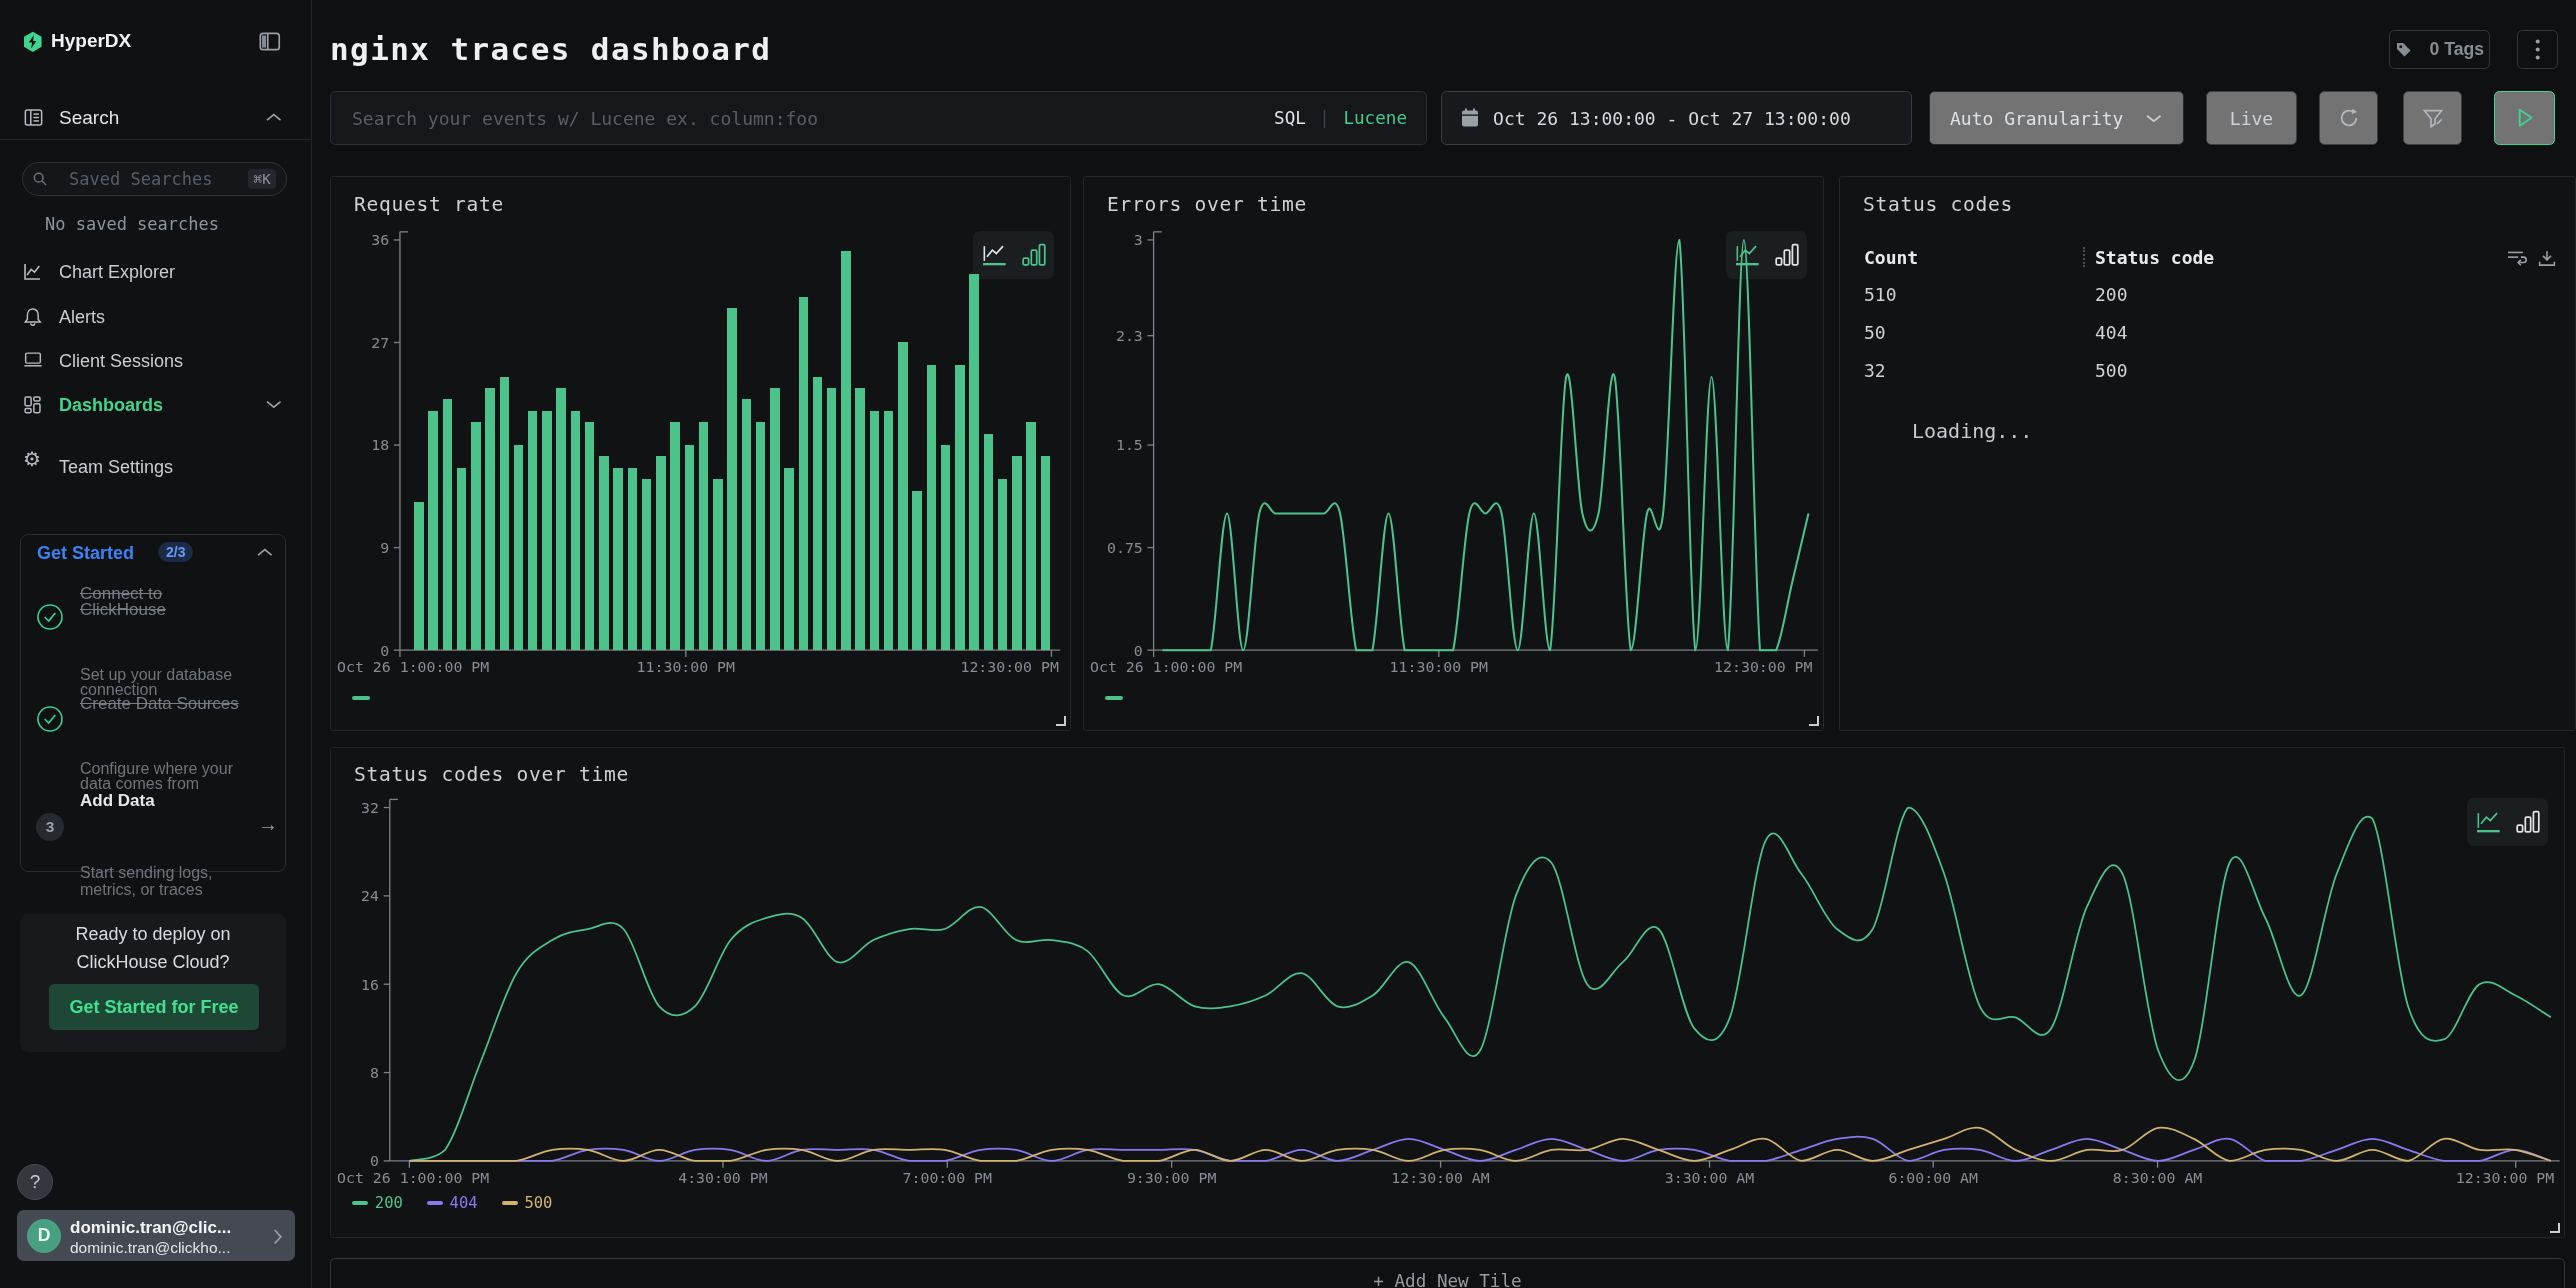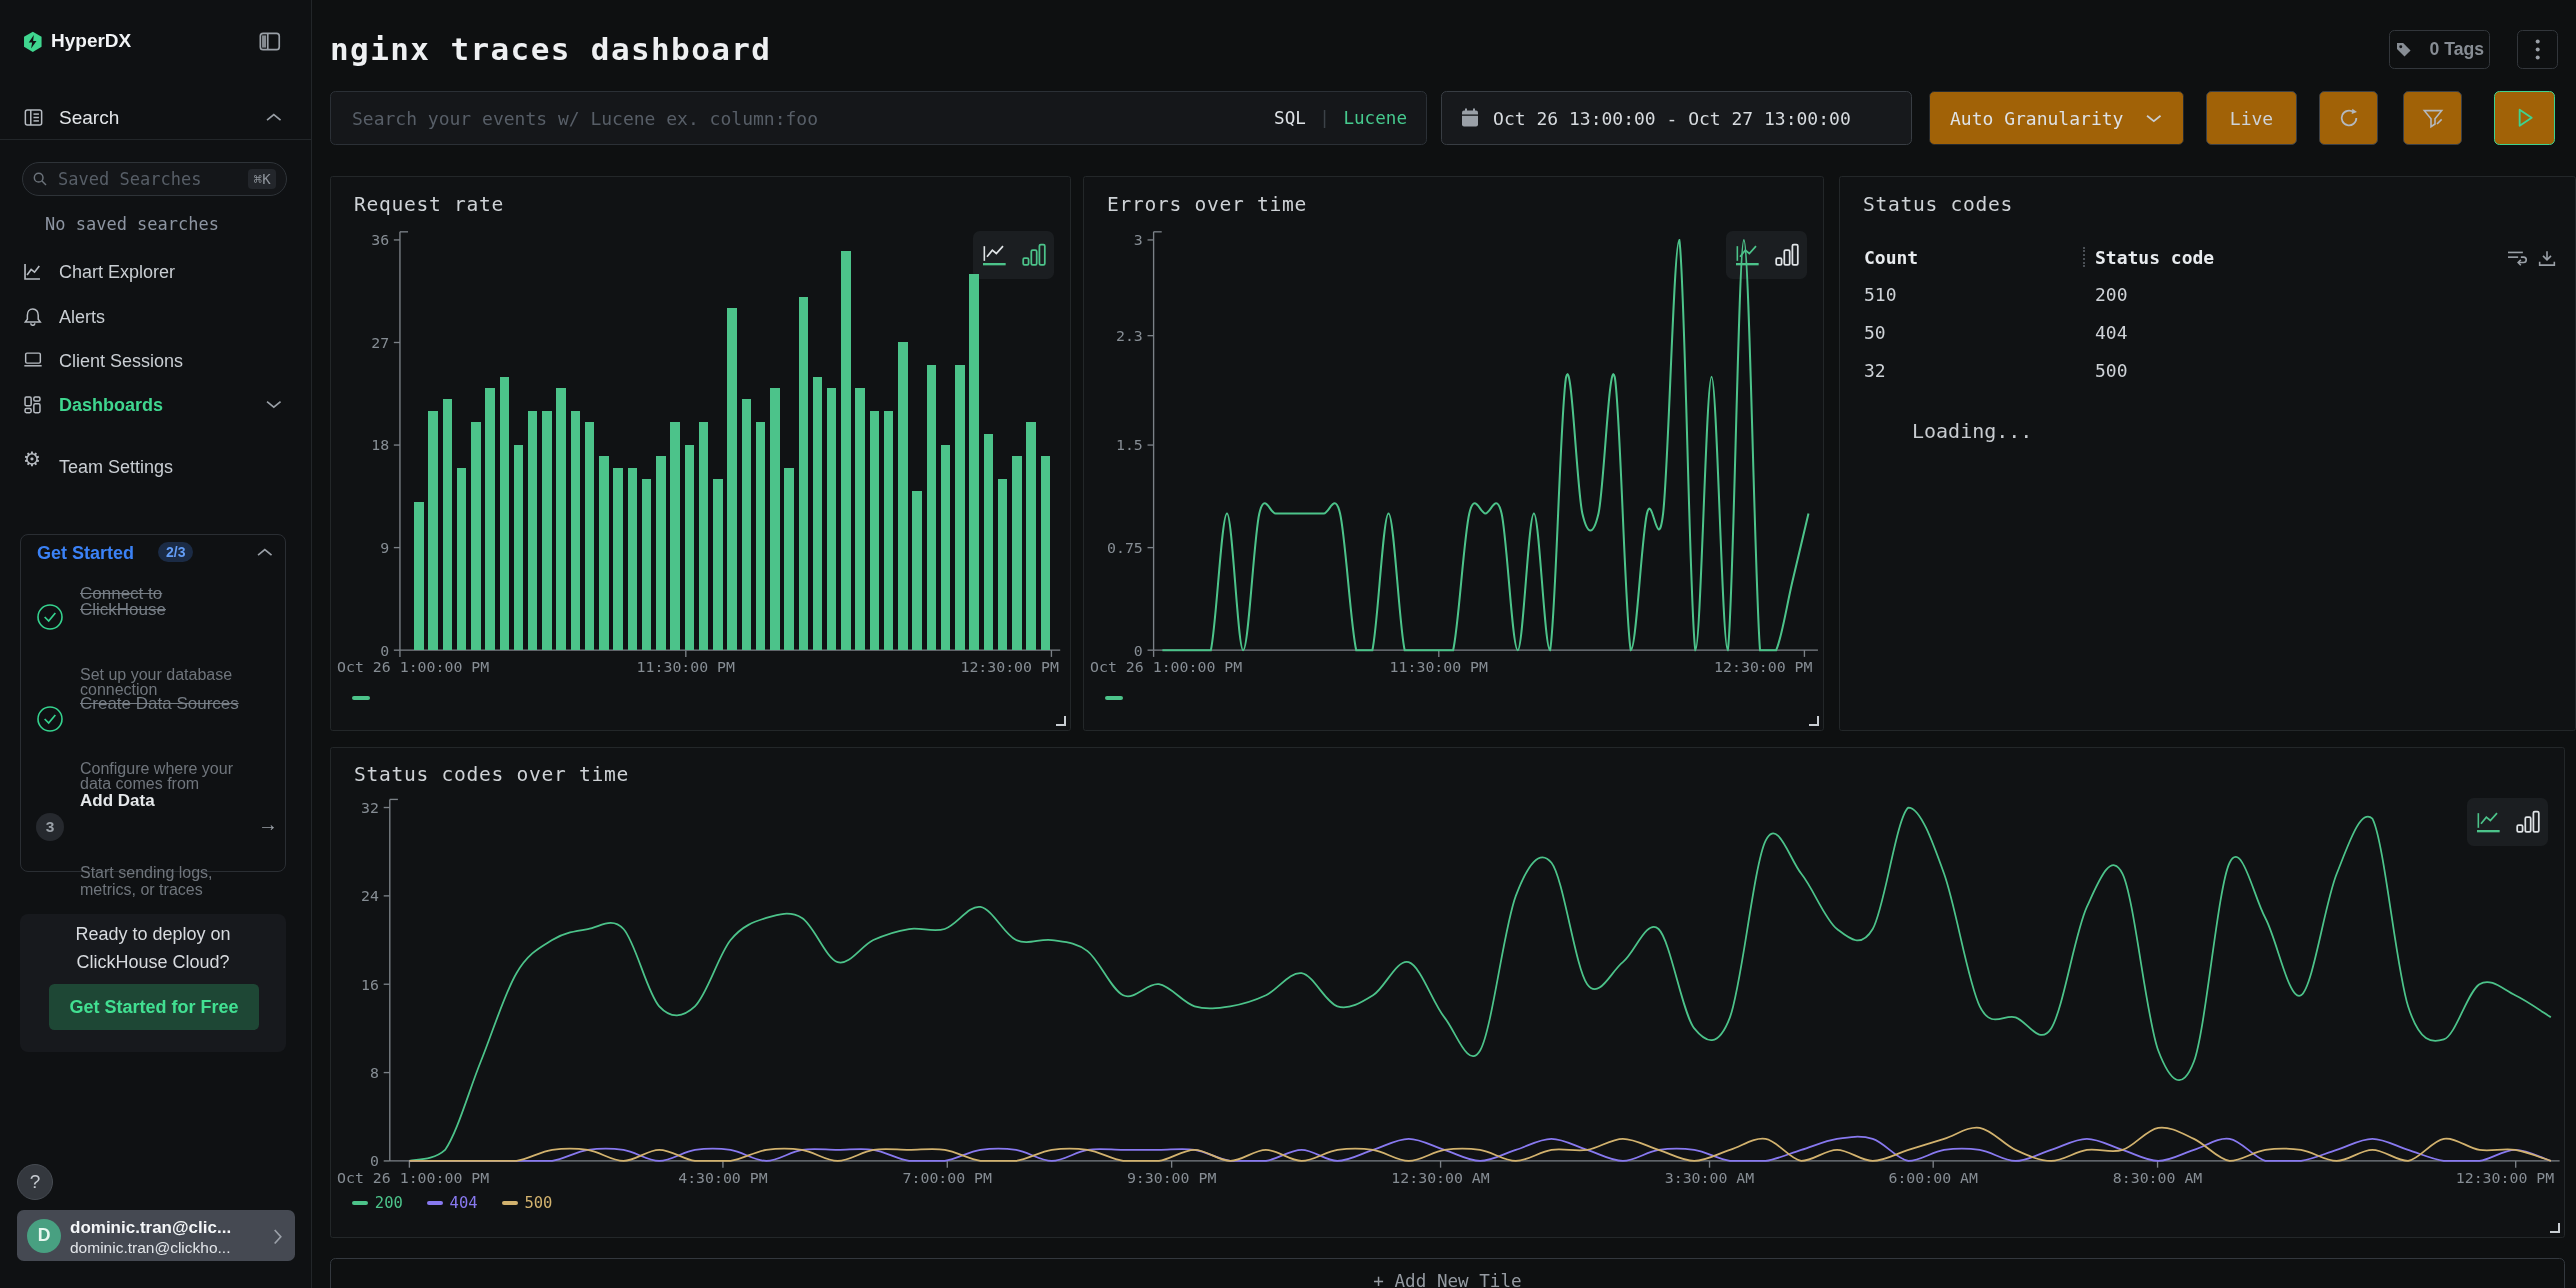--- a/index.html
+++ b/index.html
@@ -7,21 +7,21 @@
        font-family:"Liberation Sans",sans-serif;overflow:hidden;}
   .abs{position:absolute;}
   .mono{font-family:"DejaVu Sans Mono",monospace;}
   .strike{text-decoration:line-through;}
   .sidebar{position:absolute;left:0;top:0;width:312px;height:1288px;background:#0f1113;border-right:1.4px solid #222629;box-sizing:border-box;}
   .panel{position:absolute;background:#101214;border:1.4px solid #232729;border-radius:2.7px;box-sizing:border-box;}
   .icon{display:inline-block;line-height:0;}
   .navlabel{font-size:18px;color:#c9ced3;line-height:20px;}
   .pill-input{background:transparent;border:none;outline:none;color:#aab0b8;font-family:"DejaVu Sans Mono",monospace;font-size:17px;width:155px;}
   .tool-btn{position:absolute;top:91px;height:54px;border:1.4px solid #3a3f46;border-radius:5.4px;box-sizing:border-box;
-            display:flex;align-items:center;justify-content:center;background:#a16207;cursor:pointer;}
+            display:flex;align-items:center;justify-content:center;background:#737373;cursor:pointer;}
   .chart-title{font-size:19.6px;color:#ced2d6;letter-spacing:0.7px;}
   .toggle-box{position:absolute;width:81px;height:48px;background:#1b1e21;border-radius:6.8px;display:flex;align-items:center;justify-content:center;gap:12px;}
   .resize-handle{position:absolute;right:4px;bottom:4px;width:8px;height:8px;border-right:2px solid #c9ced3;border-bottom:2px solid #c9ced3;}
   .legend-dash{position:absolute;width:17.6px;height:4px;border-radius:2px;}
   .gs-sub{font-size:16px;color:#6f757c;line-height:16px;margin-top:48px;}
   .gs-title{font-size:17px;line-height:16px;}
   input::placeholder{color:#575e67;}
 </style>
 </head>
 <body>
@@ -55,21 +55,21 @@
         </svg>
     </span>
     <div class="abs" style="left:59px;top:108px;line-height:20px;font-size:19px;color:#e3e6e9">Search</div>
     <span class="icon abs" style="left:265px;top:112px">
       <svg width="17.6" height="10.8" viewBox="0 0 26 16">
           <polyline points="3,12 13,4 23,12" fill="none" stroke="#9aa0a7" stroke-width="2.5"></polyline>
         </svg>
     </span>
     <div class="abs" style="left:0;top:139px;width:312px;border-top:1.4px solid #222629"></div>
 
-    <div class="abs" style="left:21.6px;top:162px;width:265px;height:34px;border:1.4px solid #2e3338;border-radius:17.6px;background:#141619;box-sizing:border-box;display:flex;align-items:center;padding:0 9.5px;gap:8px">
+    <div class="abs" style="left:21.6px;top:162px;width:265px;height:34px;border:1.4px solid #2e3338;border-radius:17.6px;background:#141619;box-sizing:border-box;display:flex;align-items:center;padding:0 9.5px;gap:19px">
       <span class="icon">
         <svg width="16" height="16" viewBox="0 0 24 24">
             <circle cx="10" cy="10" r="6.5" fill="none" stroke="#6c737b" stroke-width="2.2"></circle>
             <line x1="15" y1="15" x2="21" y2="21" stroke="#6c737b" stroke-width="2.2"></line>
           </svg>
       </span>
       <input class="pill-input" placeholder="Saved Searches" style="">
       <span class="mono" style="margin-left:auto;background:#23262b;border-radius:4px;padding:2px 5.4px;font-size:14px;color:#8f959c">⌘K</span>
     </div>
     <div class="abs mono" style="left:45px;top:216px;line-height:17.6px;font-size:17px;color:#8d95a2">No saved searches</div>

